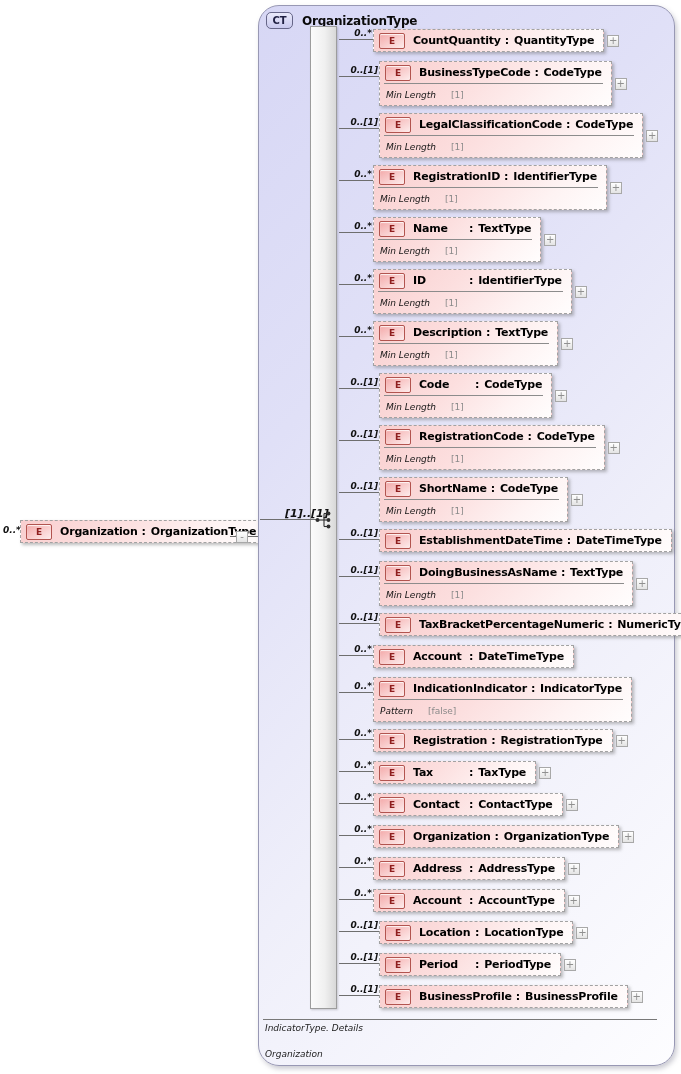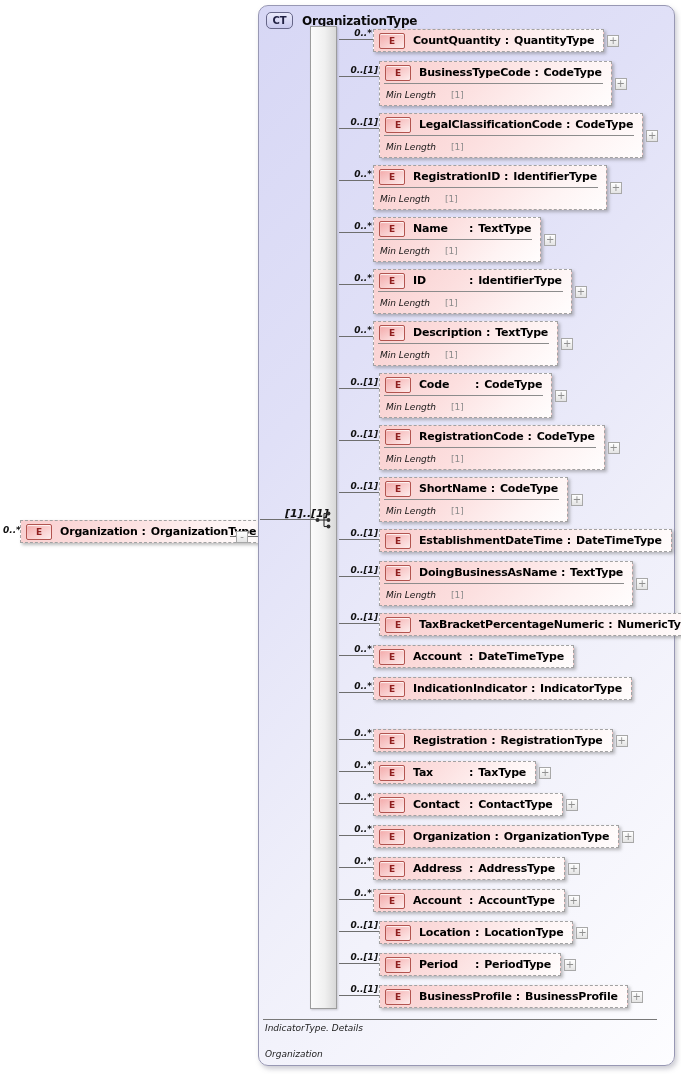--- a/index.html
+++ b/index.html
@@ -1,21 +1,21 @@
 <!DOCTYPE html>
 <html><head>
 <meta charset="utf-8">
 <style>
   html,body{margin:0;padding:0;background:#fff;}
   .canvas{position:relative;width:681px;height:1074px;background:#ffffff;
           font-family:"DejaVu Sans",sans-serif;overflow:hidden;}
 
   
   .ct{position:absolute;left:258px;top:5px;width:417px;height:1061px;box-sizing:border-box;
-      border:1px solid #9898b4;border-radius:10px;
+      border:1px solid #9898b4;border-radius:21px;
       background:linear-gradient(133deg,#d7d7f5 0%,#e0e0f7 30%,#efeffa 62%,#fdfdff 100%);
       box-shadow:2px 3px 5px rgba(110,110,130,.35);}
   .ct-header{position:absolute;left:7px;top:6px;display:flex;align-items:center;gap:9px;}
   .ct-badge{width:25px;height:15px;border:1px solid #666688;border-radius:5px;
       background:linear-gradient(180deg,#eaeafb,#c9c9ee);color:#222244;font-size:10px;
       font-weight:bold;display:flex;align-items:center;justify-content:center;}
   .ct-title{font-size:12px;font-weight:bold;color:#0a0a0a;letter-spacing:-.2px;}
 
   
   .seq-bar{position:absolute;left:51px;top:20px;width:27px;height:983px;box-sizing:border-box;
@@ -350,20 +350,24 @@
         <div class="row" style="left: 80px; top: 671px;">
     <div class="conn" style="width: 34px; height: 16px;">
       <span class="card">0..*</span>
     </div>
     <div class="ebox">
       <div class="ehead">
         <span class="ebadge">E</span>
         <span class="ename">IndicationIndicator</span>
         <span class="etype">IndicatorType</span>
       </div>
+    <div class="efacet">
+              <span class="facet-label">Pattern</span>
+              <span class="facet-value">[false]</span>
+            </div>
           </div>
   </div>
         <div class="row" style="left: 80px; top: 723px;">
     <div class="conn" style="width: 34px; height: 11px;">
       <span class="card">0..*</span>
     </div>
     <div class="ebox">
       <div class="ehead">
         <span class="ebadge">E</span>
         <span class="ename">Registration</span>

